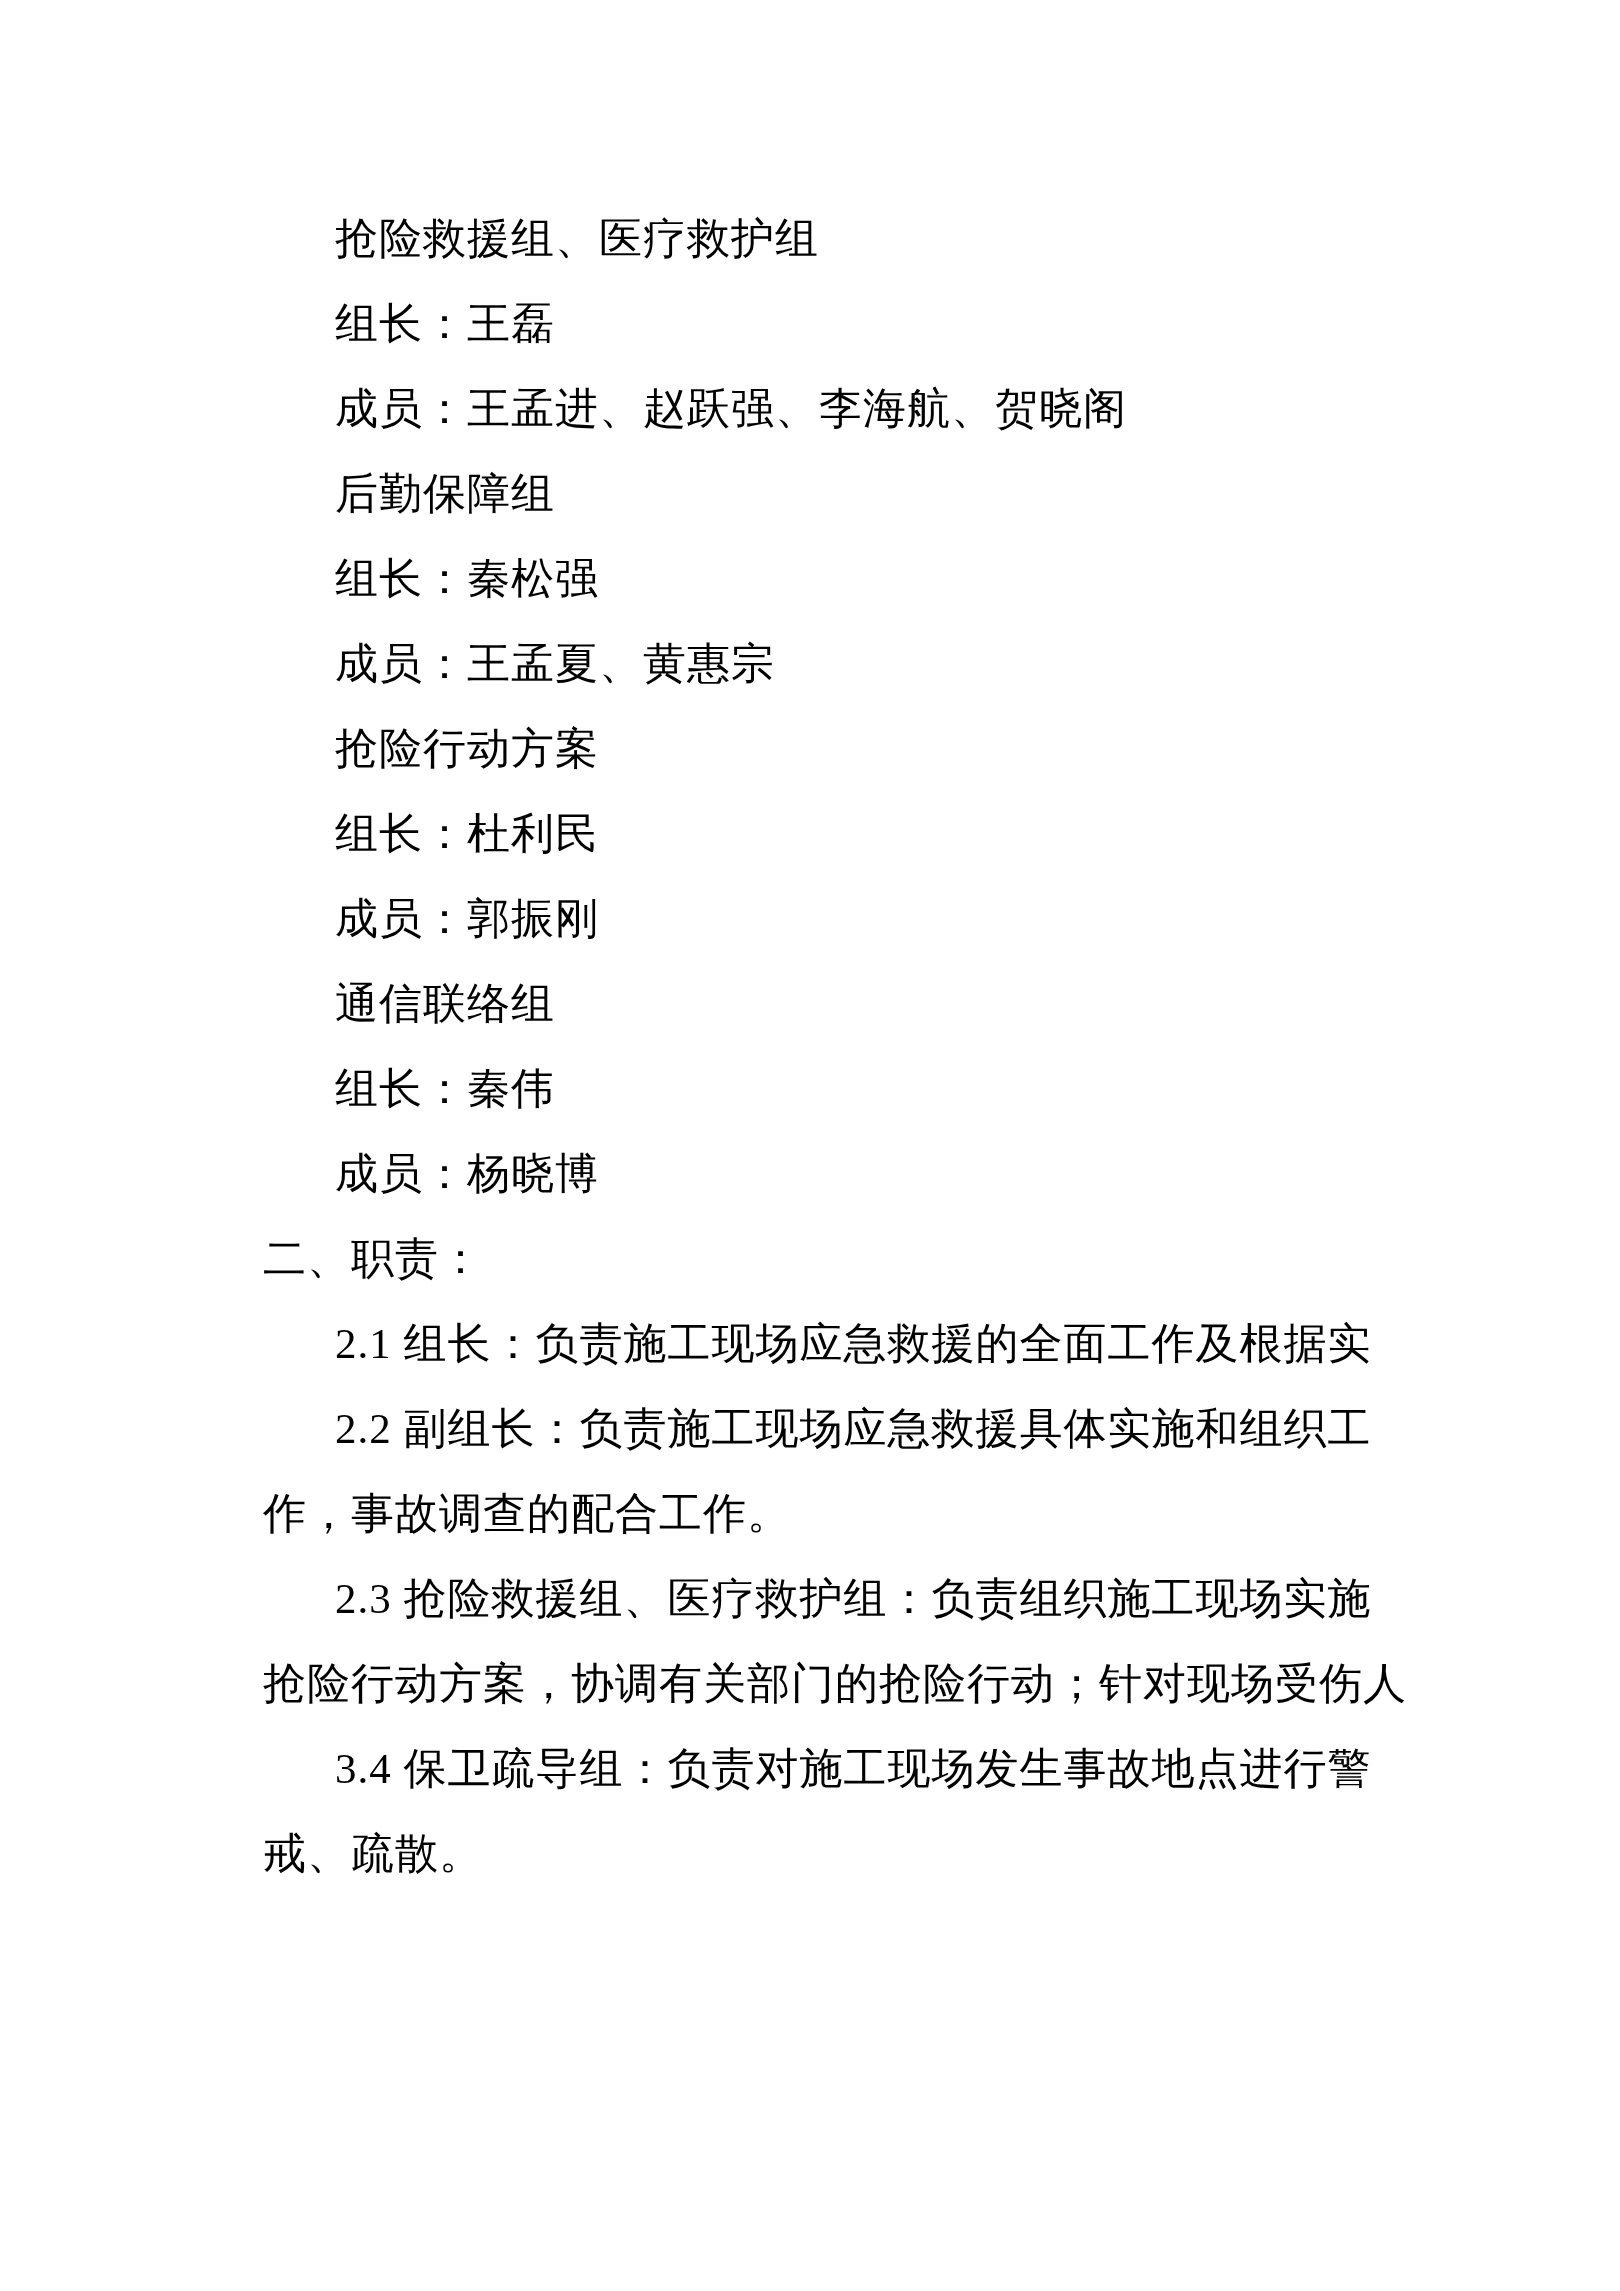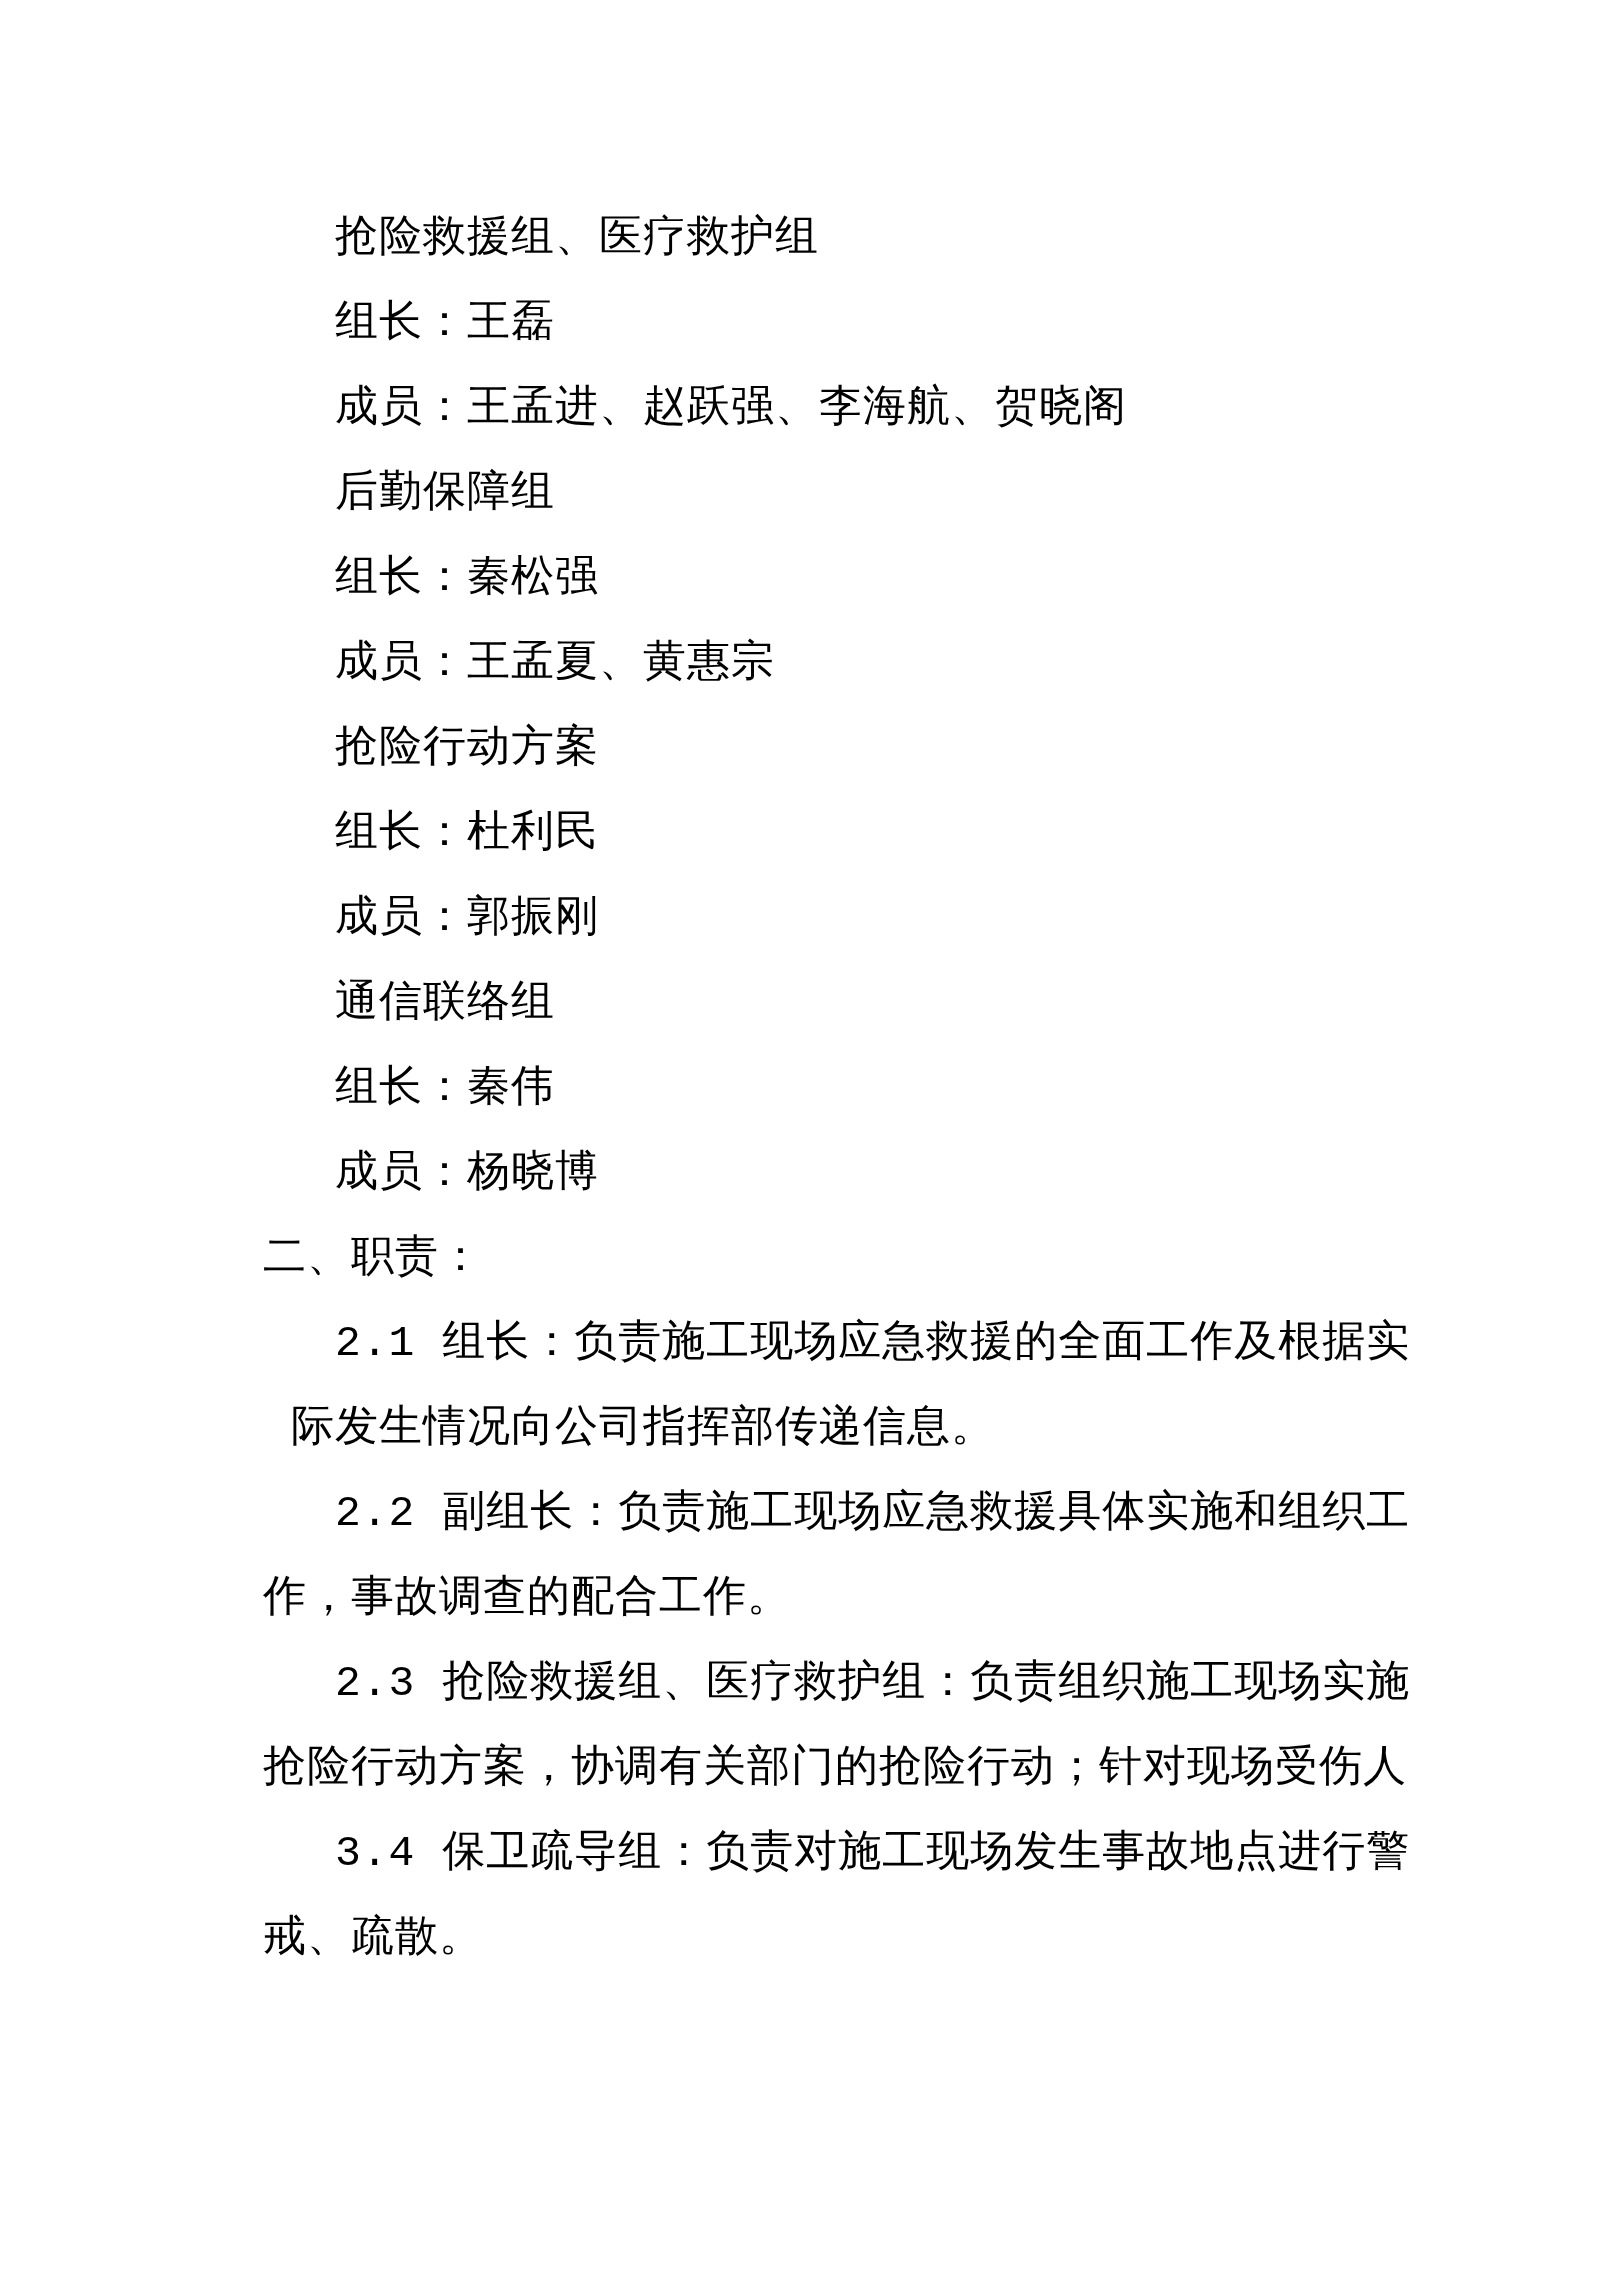--- a/index.html
+++ b/index.html
@@ -5,21 +5,21 @@
   html, body {
     margin: 0;
     padding: 0;
   }
   .page {
     position: relative;
     width: 1620px;
     height: 2292px;
     background: #ffffff;
     color: #000000;
-    font-family: Liberation Mono, monospace;
+    font-family: Liberation Serif, serif;
     overflow: hidden;
   }
   .text-block {
     position: absolute;
     left: 248px;
     top: 196px;
     width: 1196px;
   }
   .line {
     font-size: 43px;
@@ -44,21 +44,20 @@
       <div class="line indent-2">组长：秦松强</div>
       <div class="line indent-2">成员：王孟夏、黄惠宗</div>
       <div class="line indent-2">抢险行动方案</div>
       <div class="line indent-2">组长：杜利民</div>
       <div class="line indent-2">成员：郭振刚</div>
       <div class="line indent-2">通信联络组</div>
       <div class="line indent-2">组长：秦伟</div>
       <div class="line indent-2">成员：杨晓博</div>
       <div class="line indent-0">二、职责：</div>
       <div class="line indent-2">2.1 组长：负责施工现场应急救援的全面工作及根据实</div>
-      <div class="line indent-1">际发生情况向公司指挥部传递信息。</div>
       <div class="line indent-2">2.2 副组长：负责施工现场应急救援具体实施和组织工</div>
       <div class="line indent-0">作，事故调查的配合工作。</div>
       <div class="line indent-2">2.3 抢险救援组、医疗救护组：负责组织施工现场实施</div>
       <div class="line indent-0">抢险行动方案，协调有关部门的抢险行动；针对现场受伤人</div>
       <div class="line indent-2">3.4 保卫疏导组：负责对施工现场发生事故地点进行警</div>
       <div class="line indent-0">戒、疏散。</div>
     </div>
 </div>
 
 

